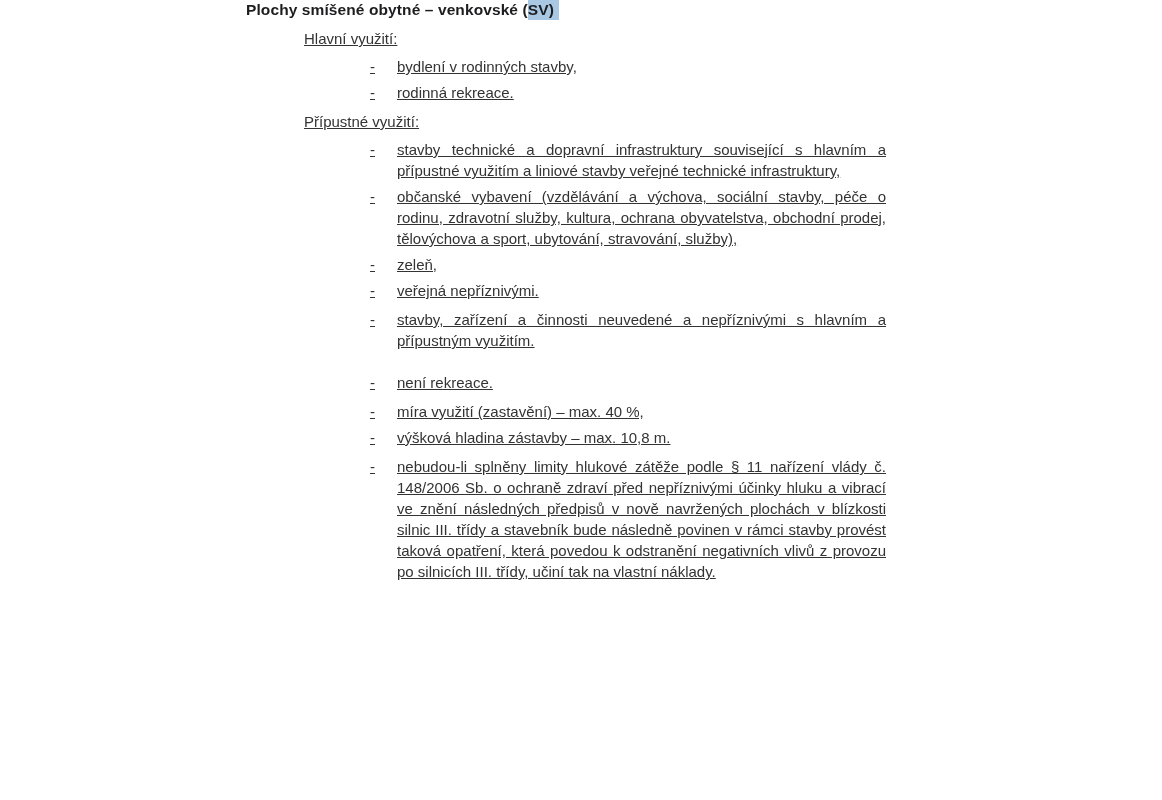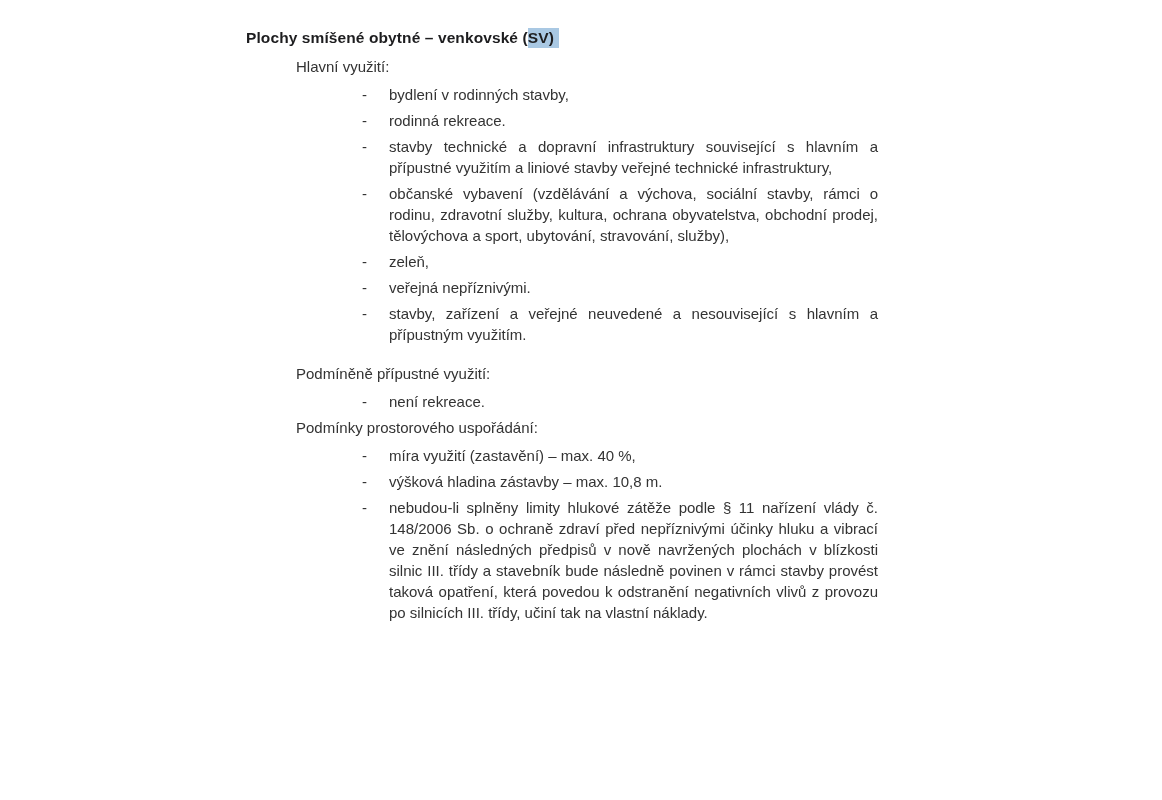--- a/index.html
+++ b/index.html
@@ -11,21 +11,20 @@
   * { box-sizing: border-box; }
   html, body { margin: 0; padding: 0; background: #ffffff; }
   .page {
     position: relative;
     width: 1162px;
     height: 800px;
     background: var(--page-bg);
     overflow: hidden;
     font-family: "Liberation Sans", sans-serif;
     color: var(--text-color);
-    padding-top: 28px;
   }
   .doc-title {
     margin: 0 0 8px 246px;
     font-size: 15.5px;
     line-height: 20px;
     font-weight: bold;
     color: var(--title-color);
     letter-spacing: 0.1px;
   }
   .doc-title .highlight {
@@ -46,21 +45,21 @@
     line-height: 21px;
   }
   .bullet-dash {
     flex: none;
     width: 27px;
   }
   .item-text {
     flex: 1;
     text-align: justify;
   }
-  .doc-section { margin: 0; }
+  .doc-section { margin: 8px; text-decoration: underline; }
   .doc-section.extra-gap { padding-top: 13px; }
 </style>
 </head>
 <body>
 
 <div class="page">
 
   <h1 class="doc-title"><span>Plochy smíšené obytné – venkovské (</span><span class="highlight">SV)</span></h1>
 
   <div class="doc-section">
@@ -69,55 +68,54 @@
       <span class="bullet-dash">-</span>
       <span class="item-text">bydlení v rodinných stavby,</span>
     </div>
     <div class="bullet-item">
       <span class="bullet-dash">-</span>
       <span class="item-text">rodinná rekreace.</span>
     </div>
   </div>
 
   <div class="doc-section">
+    <div class="section-heading">Přípustné využití:</div>
     <div class="bullet-item">
       <span class="bullet-dash">-</span>
       <span class="item-text">stavby technické a dopravní infrastruktury související s hlavním a přípustné využitím a liniové stavby veřejné technické infrastruktury,</span>
     </div>
     <div class="bullet-item">
       <span class="bullet-dash">-</span>
-      <span class="item-text">občanské vybavení (vzdělávání a výchova, sociální stavby, rámci o rodinu, zdravotní služby, kultura, ochrana obyvatelstva, obchodní prodej, tělovýchova a sport, ubytování, stravování, služby),</span>
+      <span class="item-text">občanské vybavení (vzdělávání a výchova, sociální stavby, péče o rodinu, zdravotní služby, kultura, ochrana obyvatelstva, obchodní prodej, tělovýchova a sport, ubytování, stravování, služby),</span>
     </div>
     <div class="bullet-item">
       <span class="bullet-dash">-</span>
       <span class="item-text">zeleň,</span>
     </div>
     <div class="bullet-item">
       <span class="bullet-dash">-</span>
       <span class="item-text">veřejná nepříznivými.</span>
     </div>
   </div>
 
   <div class="doc-section">
     <div class="bullet-item">
       <span class="bullet-dash">-</span>
-      <span class="item-text">stavby, zařízení a veřejné neuvedené a nesouvisející s hlavním a přípustným využitím.</span>
+      <span class="item-text">stavby, zařízení a činnosti neuvedené a nepříznivými s hlavním a přípustným využitím.</span>
     </div>
   </div>
 
   <div class="doc-section extra-gap">
-    <div class="section-heading">Podmíněně přípustné využití:</div>
     <div class="bullet-item">
       <span class="bullet-dash">-</span>
       <span class="item-text">není rekreace.</span>
     </div>
   </div>
 
   <div class="doc-section">
-    <div class="section-heading">Podmínky prostorového uspořádání:</div>
     <div class="bullet-item">
       <span class="bullet-dash">-</span>
       <span class="item-text">míra využití (zastavění) – max. 40 %,</span>
     </div>
     <div class="bullet-item">
       <span class="bullet-dash">-</span>
       <span class="item-text">výšková hladina zástavby – max. 10,8 m.</span>
     </div>
   </div>
 

